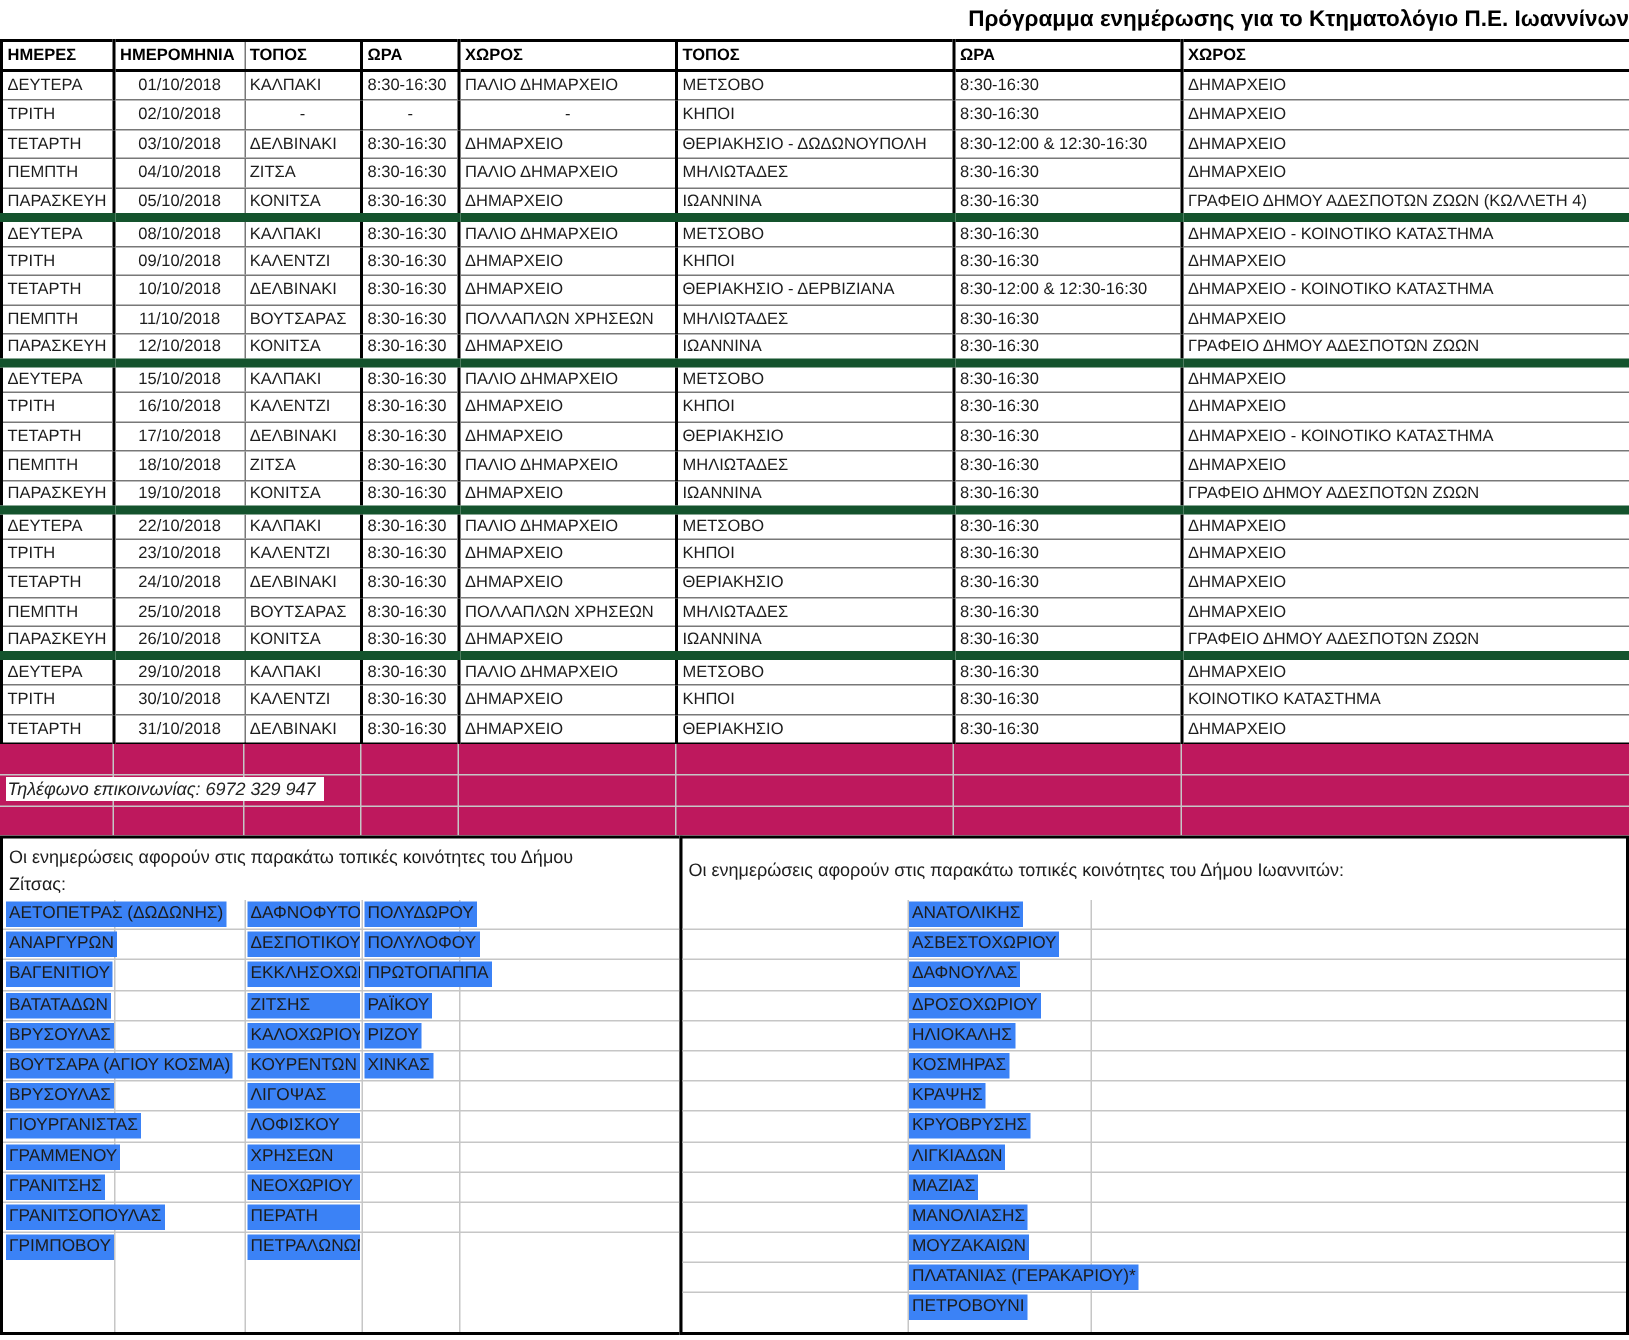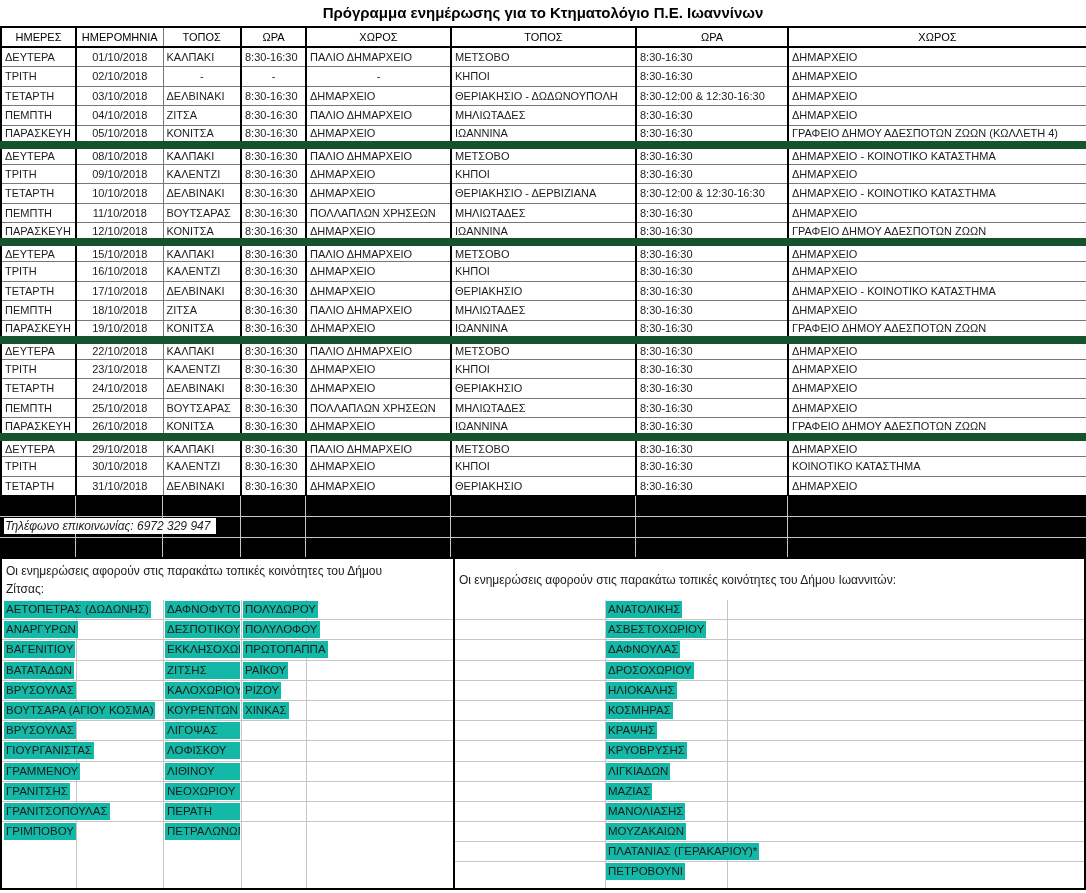--- a/index.html
+++ b/index.html
@@ -3,45 +3,45 @@
 <meta charset="utf-8">
 <style>
   html,body{margin:0;padding:0}
   body{
     width:1086px;height:893px;position:relative;overflow:hidden;
     background:#ffffff;color:#1c1c1c;
     font-family:"Liberation Sans", sans-serif;
   }
   .title{
     position:absolute;top:1px;left:0;width:1086px;height:24px;
-    line-height:24px;text-align:center;font-size:15px;font-weight:bold;color:#000;
+    line-height:24px;text-align:right;font-size:15px;font-weight:bold;color:#000;
   }
   
   table.sched{
     position:absolute;top:26px;left:0;width:1086px;
     border-collapse:collapse;table-layout:fixed;
     font-size:11px;border:2px solid #000;background:#fff;
   }
   table.sched th, table.sched td{
     overflow:hidden;white-space:nowrap;padding:0 3px;vertical-align:middle;
   }
   table.sched thead tr{height:20px}
   table.sched tbody tr{height:19.5px}
   table.sched th{
-    text-align:center;font-weight:normal;border-bottom:2px solid #000;color:#000;
+    text-align:left;font-weight:bold;border-bottom:2px solid #000;color:#000;
   }
   table.sched td{border-bottom:1px solid #787878}
-  table.sched tr.week-end td{border-bottom:8px solid #14532d}
+  table.sched tr.week-end td{border-bottom:6px solid #14532d}
   table.sched tbody tr:last-child td{border-bottom:none}
   .bl-thick{border-left:2px solid #000}
   .bl-thin{border-left:1px solid #787878}
   td.right{text-align:center;padding-right:4px}
   td.center{text-align:center}
   
-  .gap{position:absolute;left:0;top:496px;width:1086px;height:61px;background:#000000}
+  .gap{position:absolute;left:0;top:496px;width:1086px;height:61px;background:#be185d}
   .gap .v{position:absolute;top:0;bottom:0;width:1px;background:#c6c6c6}
   .gap .h{position:absolute;left:0;right:0;height:1px;background:#c6c6c6}
   .phone{
     position:absolute;left:4px;top:22px;z-index:1;
     font-style:italic;font-size:12px;line-height:16px;color:#222;
     background:#fff;padding:0 6px 0 1px;white-space:nowrap;
   }
   
   .box{
     position:absolute;top:557px;height:333px;border:2px solid #000;
@@ -53,21 +53,21 @@
     position:absolute;left:4px;z-index:1;font-size:12px;line-height:18px;color:#1c1c1c;
   }
   .box.left .box-header{top:3px;max-width:404px}
   .box.right .box-header{top:12px;white-space:nowrap}
   .rows{position:absolute;top:41px;left:0;right:0;bottom:0}
   .row{position:relative;height:19.2px;border-bottom:1px solid #c6c6c6}
   .row:last-child{border-bottom:none}
   .box .v{position:absolute;top:41px;bottom:0;width:1px;background:#c6c6c6;z-index:0}
   .row span{
     position:absolute;top:1px;z-index:1;white-space:nowrap;
-    font-size:11.5px;line-height:15px;background:#14b8a6;padding:1px 2px;color:#1c1c1c;
+    font-size:11.5px;line-height:15px;background:#3b82f6;padding:1px 2px;color:#1c1c1c;
   }
   .z1{left:2px}
   .z2{left:163px;width:71px;overflow:hidden}
   .z3{left:241px}
   .io1{left:151px}
 </style>
 </head>
 <body>
 
 <div class="title">Πρόγραμμα ενημέρωσης για το Κτηματολόγιο Π.Ε. Ιωαννίνων</div>
@@ -382,21 +382,21 @@
       <div class="row">
         <span class="z1">ΒΡΥΣΟΥΛΑΣ</span>
         <span class="z2">ΛΙΓΟΨΑΣ</span>
       </div>
       <div class="row">
         <span class="z1">ΓΙΟΥΡΓΑΝΙΣΤΑΣ</span>
         <span class="z2">ΛΟΦΙΣΚΟΥ</span>
       </div>
       <div class="row">
         <span class="z1">ΓΡΑΜΜΕΝΟΥ</span>
-        <span class="z2">ΛΙΘΙΝΟΥ</span>
+        <span class="z2">ΧΡΗΣΕΩΝ</span>
       </div>
       <div class="row">
         <span class="z1">ΓΡΑΝΙΤΣΗΣ</span>
         <span class="z2">ΝΕΟΧΩΡΙΟΥ</span>
       </div>
       <div class="row">
         <span class="z1">ΓΡΑΝΙΤΣΟΠΟΥΛΑΣ</span>
         <span class="z2">ΠΕΡΑΤΗ</span>
       </div>
       <div class="row">

